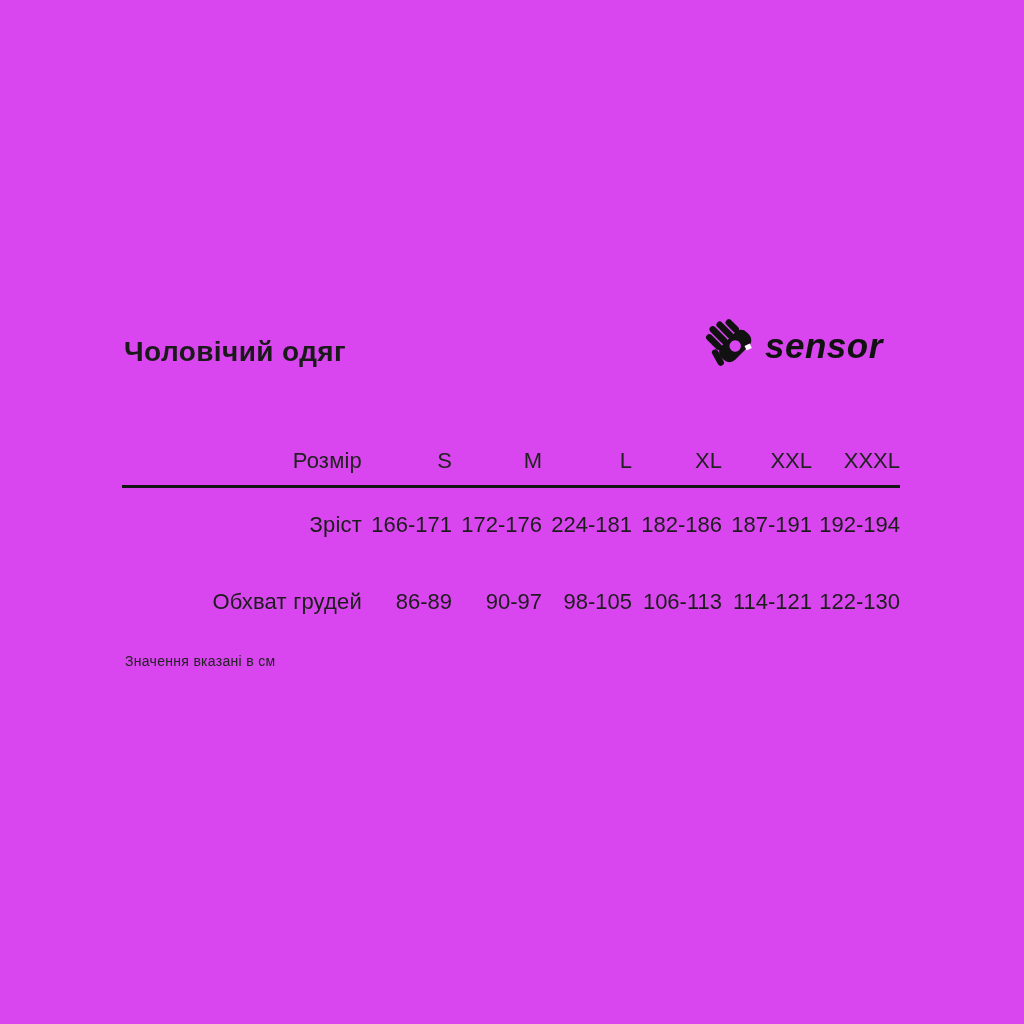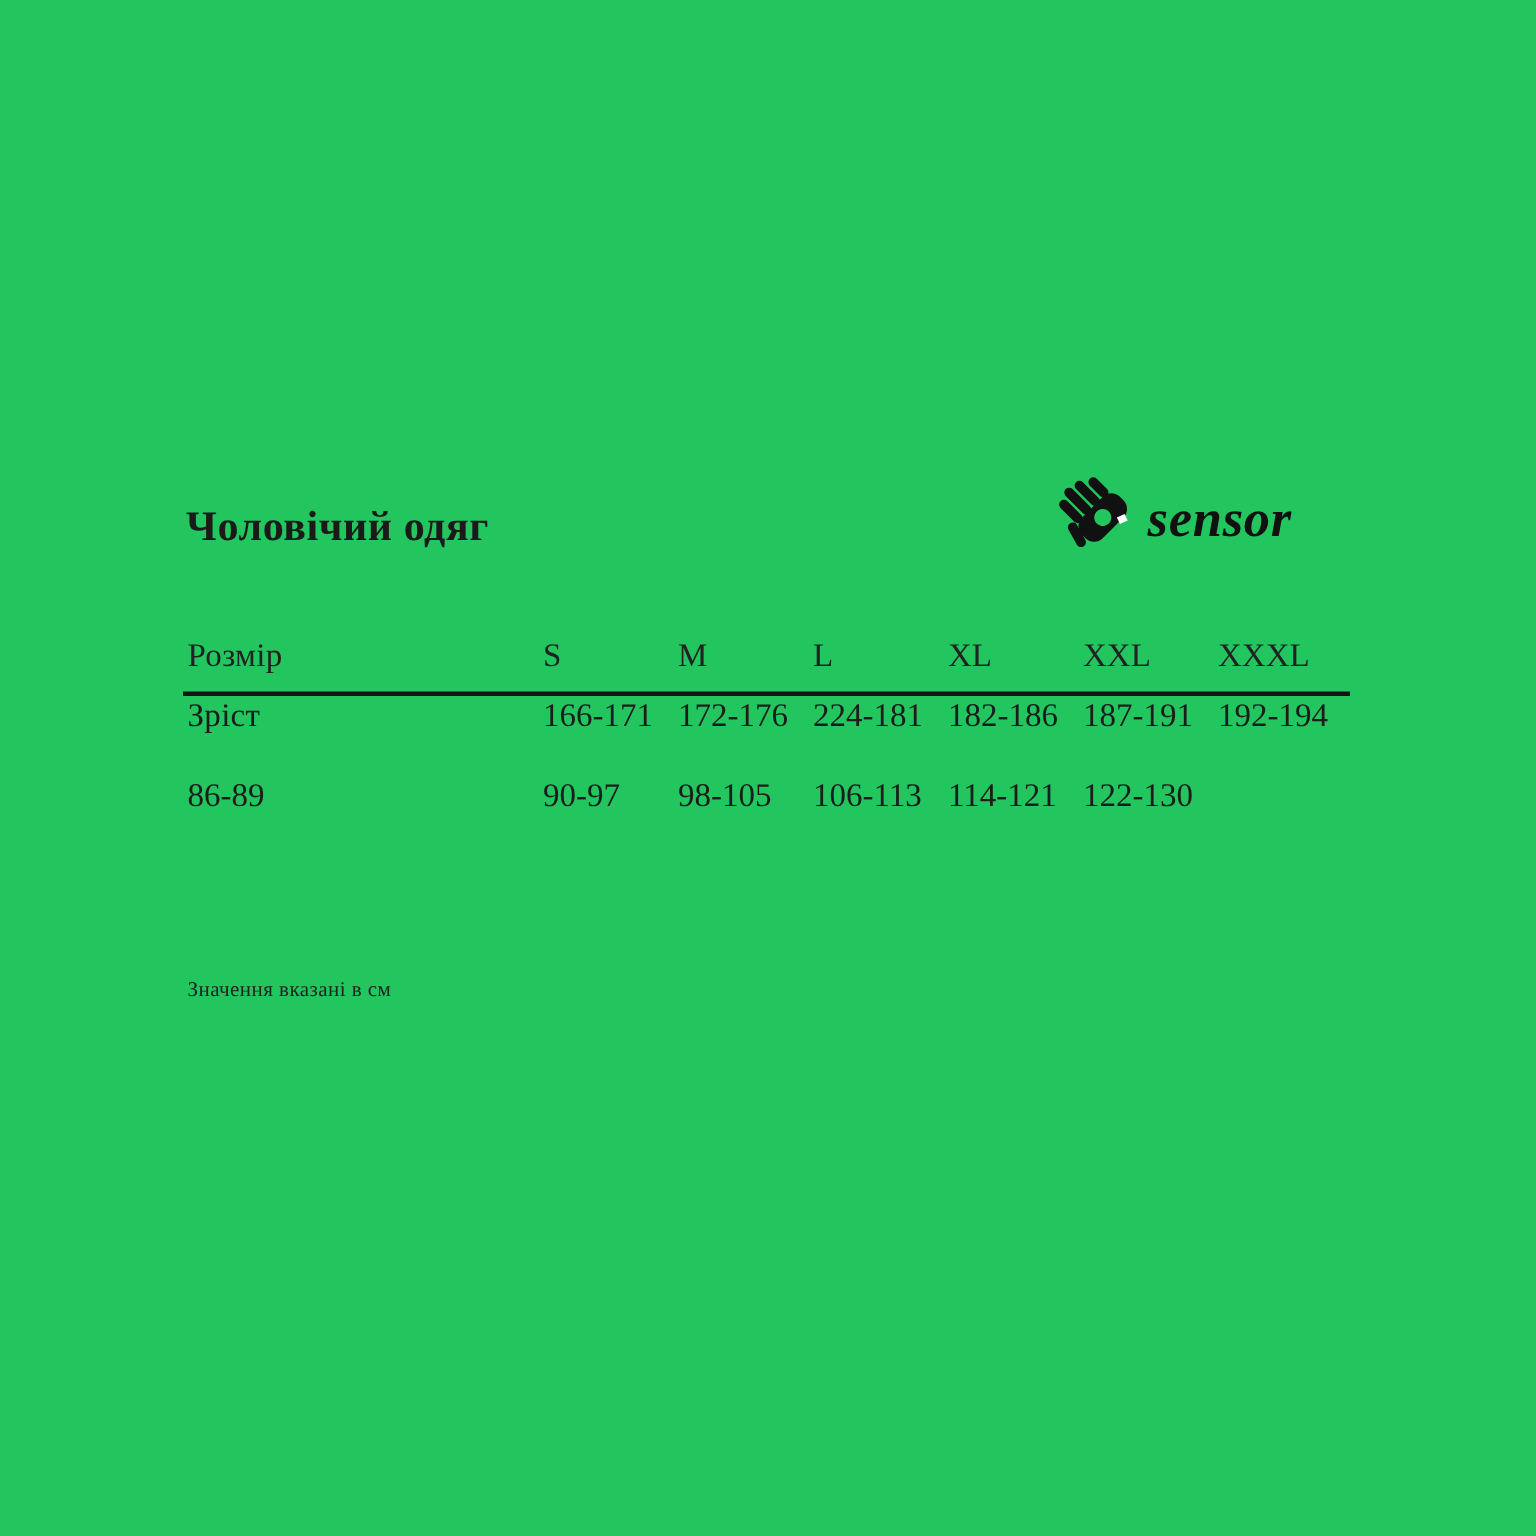--- a/index.html
+++ b/index.html
@@ -1,21 +1,21 @@
 <!DOCTYPE html>
 <html><head>
 <meta charset="utf-8">
 <style>
   html, body { margin: 0; padding: 0; background: #ffffff; }
   .page {
     position: relative;
     width: 1024px;
     height: 1024px;
-    background: #22c55e;
-    font-family: Liberation Serif, serif;
+    background: #d946ef;
+    font-family: Liberation Sans, sans-serif;
     color: #1e1e1e;
     overflow: hidden;
   }
 
   
   .page-title {
     position: absolute;
     left: 124px;
     top: 337px;
     font-size: 28px;
@@ -66,21 +66,21 @@
     border-bottom: 3px solid #141414;
     color: #222222;
   }
   .t-row.body {
     font-size: 22px;
     line-height: 26px;
     margin-bottom: 27px;
     color: #1c1c1c;
   }
   .t-row.body:first-of-type { margin-top: 13px; }
-  .cell { text-align: left; white-space: nowrap; }
+  .cell { text-align: right; white-space: nowrap; margin-top: 24px; }
   .row-label { letter-spacing: 0.2px; }
 
   
   .footnote {
     position: absolute;
     left: 125px;
     top: 649px;
     font-size: 14px;
     line-height: 24px;
     letter-spacing: 0.3px;
@@ -132,20 +132,21 @@
       <div class="cell row-label">Зріст</div>
       <div class="cell">166-171</div>
       <div class="cell">172-176</div>
       <div class="cell">224-181</div>
       <div class="cell">182-186</div>
       <div class="cell">187-191</div>
       <div class="cell">192-194</div>
     </div>
 
     <div class="t-row body">
+      <div class="cell row-label">Обхват грудей</div>
       <div class="cell">86-89</div>
       <div class="cell">90-97</div>
       <div class="cell">98-105</div>
       <div class="cell">106-113</div>
       <div class="cell">114-121</div>
       <div class="cell">122-130</div>
     </div>
 
 
   </div>

